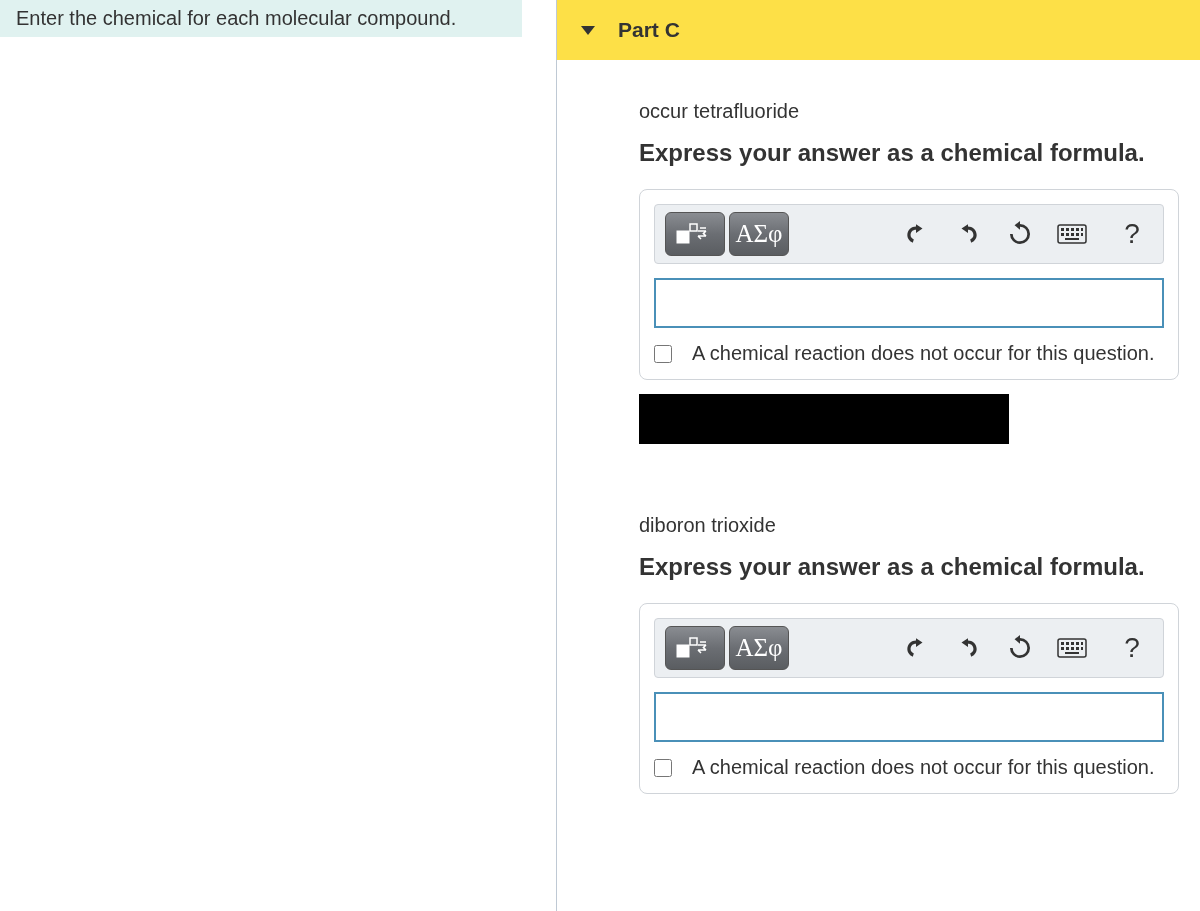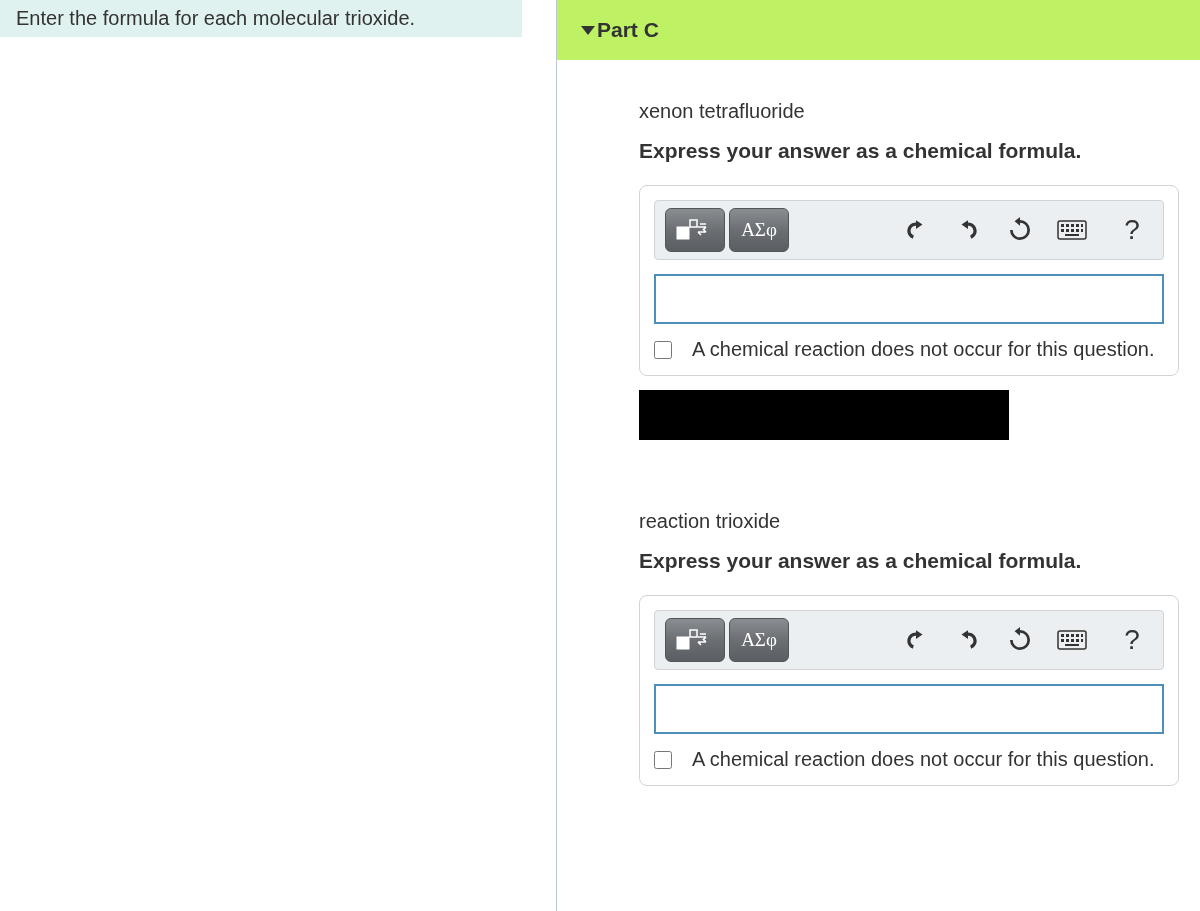--- a/index.html
+++ b/index.html
@@ -34,25 +34,25 @@
     bottom: 0;
     width: 1px;
     background: #bfc9d4;
   }
   .right-pane {
     flex: 1;
     padding: 0;
   }
   .part-block { }
   .part-header {
-    background: #bef264;
+    background: #fde047;
     padding: 18px 20px 18px 24px;
     display: flex;
     align-items: center;
-    gap: 2px;
+    gap: 23px;
   }
   .collapse-icon {
     width: 0;
     height: 0;
     border-left: 7px solid transparent;
     border-right: 7px solid transparent;
     border-top: 9px solid #333;
   }
   .part-title {
     font-weight: 700;
@@ -62,21 +62,21 @@
   .part-body {
     padding: 40px 20px 30px 82px;
   }
   .compound-name {
     font-size: 20px;
     color: #333;
     margin-bottom: 16px;
   }
   .instruction {
     font-weight: 700;
-    font-size: 21px;
+    font-size: 24px;
     color: #333;
     margin-bottom: 22px;
   }
   .editor-box {
     border: 1px solid #d0d4d9;
     border-radius: 8px;
     padding: 14px;
     width: 540px;
   }
   .toolbar {
@@ -103,21 +103,21 @@
     display: flex;
     align-items: center;
     justify-content: center;
     font-size: 20px;
     cursor: pointer;
     position: relative;
   }
   .tool-btn.template svg { width: 38px; height: 28px; }
   .tool-btn.greek {
     font-family: serif;
-    font-size: 19px;
+    font-size: 25px;
     letter-spacing: 0;
   }
   .plain-tool {
     width: 42px;
     height: 40px;
     display: flex;
     align-items: center;
     justify-content: center;
     cursor: pointer;
     color: #333;
@@ -169,33 +169,33 @@
     align-items: center;
     margin-left: auto;
     gap: 4px;
   }
 </style>
 </head>
 <body>
 
 <div class="container">
   <div class="left-pane">
-    <div class="prompt-box">Enter the formula for each molecular trioxide.</div>
+    <div class="prompt-box">Enter the chemical for each molecular compound.</div>
     <div class="divider"></div>
   </div>
 
   <div class="right-pane">
 
     <div class="part-block">
       <div class="part-header">
         <div class="collapse-icon"></div>
         <div class="part-title">Part C</div>
       </div>
       <div class="part-body">
-        <div class="compound-name">xenon tetrafluoride</div>
+        <div class="compound-name">occur tetrafluoride</div>
         <div class="instruction">Express your answer as a chemical formula.</div>
 
         <div class="editor-box">
           <div class="toolbar">
             <div class="tool-group">
               <div class="tool-btn template">
                 <svg viewBox="0 0 38 28">
                   <rect x="1" y="11" width="12" height="12" fill="#fff" stroke="#fff" stroke-width="1"></rect>
                   <rect x="14" y="4" width="7" height="7" fill="none" stroke="#fff" stroke-width="1.5"></rect>
                   <path d="M22 11 L30 11 M24 8 L30 8 M30 11 L27 14" stroke="#fff" stroke-width="1.5" fill="none"></path>
@@ -246,21 +246,21 @@
             <span>A chemical reaction does not occur for this question.</span>
           </label>
         </div>
 
         <div class="redacted"></div>
       </div>
     </div>
 
     <div class="part-block">
       <div class="part-body">
-        <div class="compound-name">reaction trioxide</div>
+        <div class="compound-name">diboron trioxide</div>
         <div class="instruction">Express your answer as a chemical formula.</div>
 
         <div class="editor-box">
           <div class="toolbar">
             <div class="tool-group">
               <div class="tool-btn template">
                 <svg viewBox="0 0 38 28">
                   <rect x="1" y="11" width="12" height="12" fill="#fff" stroke="#fff" stroke-width="1"></rect>
                   <rect x="14" y="4" width="7" height="7" fill="none" stroke="#fff" stroke-width="1.5"></rect>
                   <path d="M22 11 L30 11 M24 8 L30 8 M30 11 L27 14" stroke="#fff" stroke-width="1.5" fill="none"></path>

